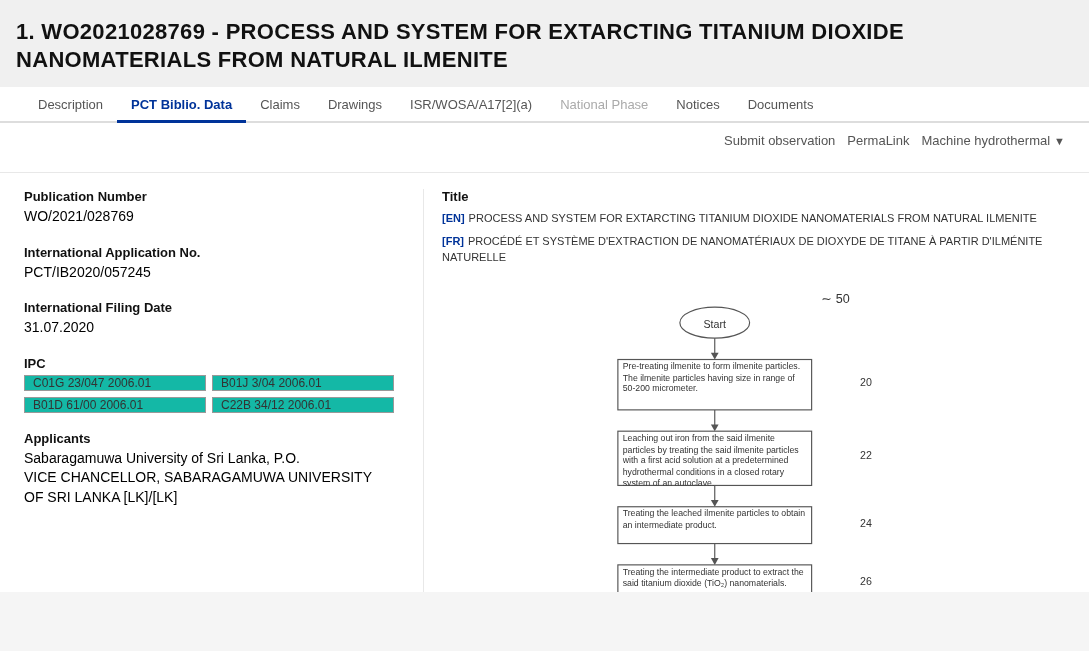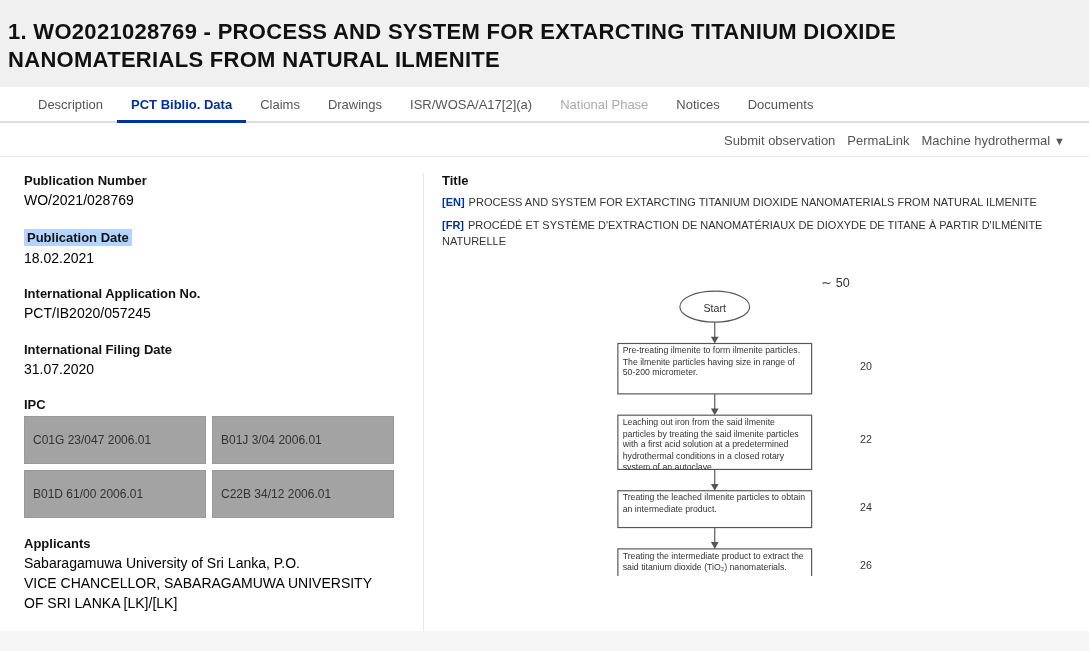--- a/index.html
+++ b/index.html
@@ -11,21 +11,21 @@
     }
     .page-wrapper {
       width: 1089px;
       min-height: 651px;
       background: #f5f5f5;
       overflow: hidden;
     }
     
     .title-section {
       background: #f0f0f0;
-      padding: 18px 24px 14px 8px;
+      padding: 18px 24px 14px 16px;
     }
     .page-title {
       font-size: 22px;
       font-weight: 900;
       color: #111;
       line-height: 1.25;
       text-transform: uppercase;
       letter-spacing: 0.3px;
     }
     
@@ -59,21 +59,21 @@
     .content-area {
       background: #fff;
       margin: 0;
       padding: 0;
     }
     
     .toolbar-row {
       display: flex;
       justify-content: flex-end;
       align-items: center;
-      padding: 10px 24px 8px 24px;
+      padding: 10px 24px 24px 24px;
       gap: 6px;
       border-bottom: 1px solid #e8e8e8;
     }
     .toolbar-link {
       color: #555;
       font-size: 13px;
       cursor: pointer;
       text-decoration: none;
     }
     .toolbar-link.with-arrow {
@@ -123,24 +123,24 @@
     }
     
     .ipc-grid {
       display: grid;
       grid-template-columns: 1fr 1fr;
       gap: 6px;
       margin-top: 4px;
     }
     .ipc-tag {
       border: 1px solid #999;
-      padding: 16px 8px;
+      padding: 0 8px;
       font-size: 12px;
       color: #333;
-      background: #a3a3a3;
+      background: #14b8a6;
       display: inline-block;
     }
     
     .title-label {
       font-size: 13px;
       font-weight: 700;
       color: #111;
       margin-bottom: 6px;
     }
     .title-en {
@@ -201,24 +201,20 @@
 
     <div class="main-content">
 
       <div class="left-col">
 
         <div class="field-group">
           <div class="field-label">Publication Number</div>
           <div class="field-value">WO/2021/028769</div>
         </div>
 
-        <div class="field-group">
-          <div class="field-label highlighted">Publication Date</div>
-          <div class="field-value">18.02.2021</div>
-        </div>
 
         <div class="field-group">
           <div class="field-label">International Application No.</div>
           <div class="field-value">PCT/IB2020/057245</div>
         </div>
 
         <div class="field-group">
           <div class="field-label">International Filing Date</div>
           <div class="field-value">31.07.2020</div>
         </div>

